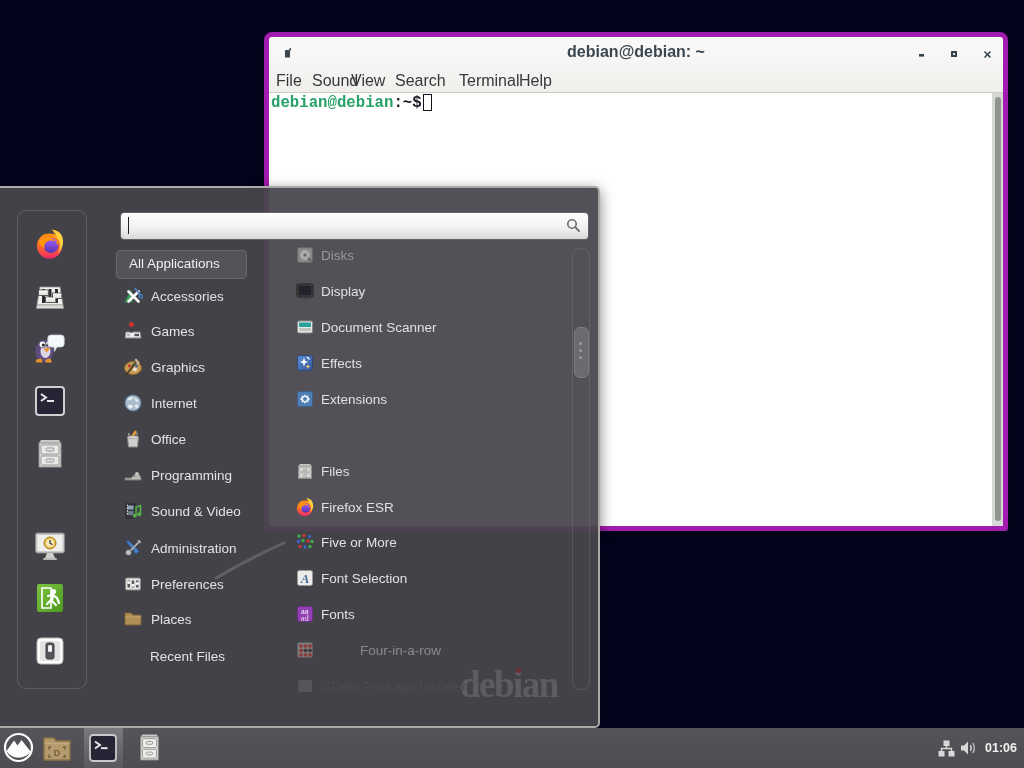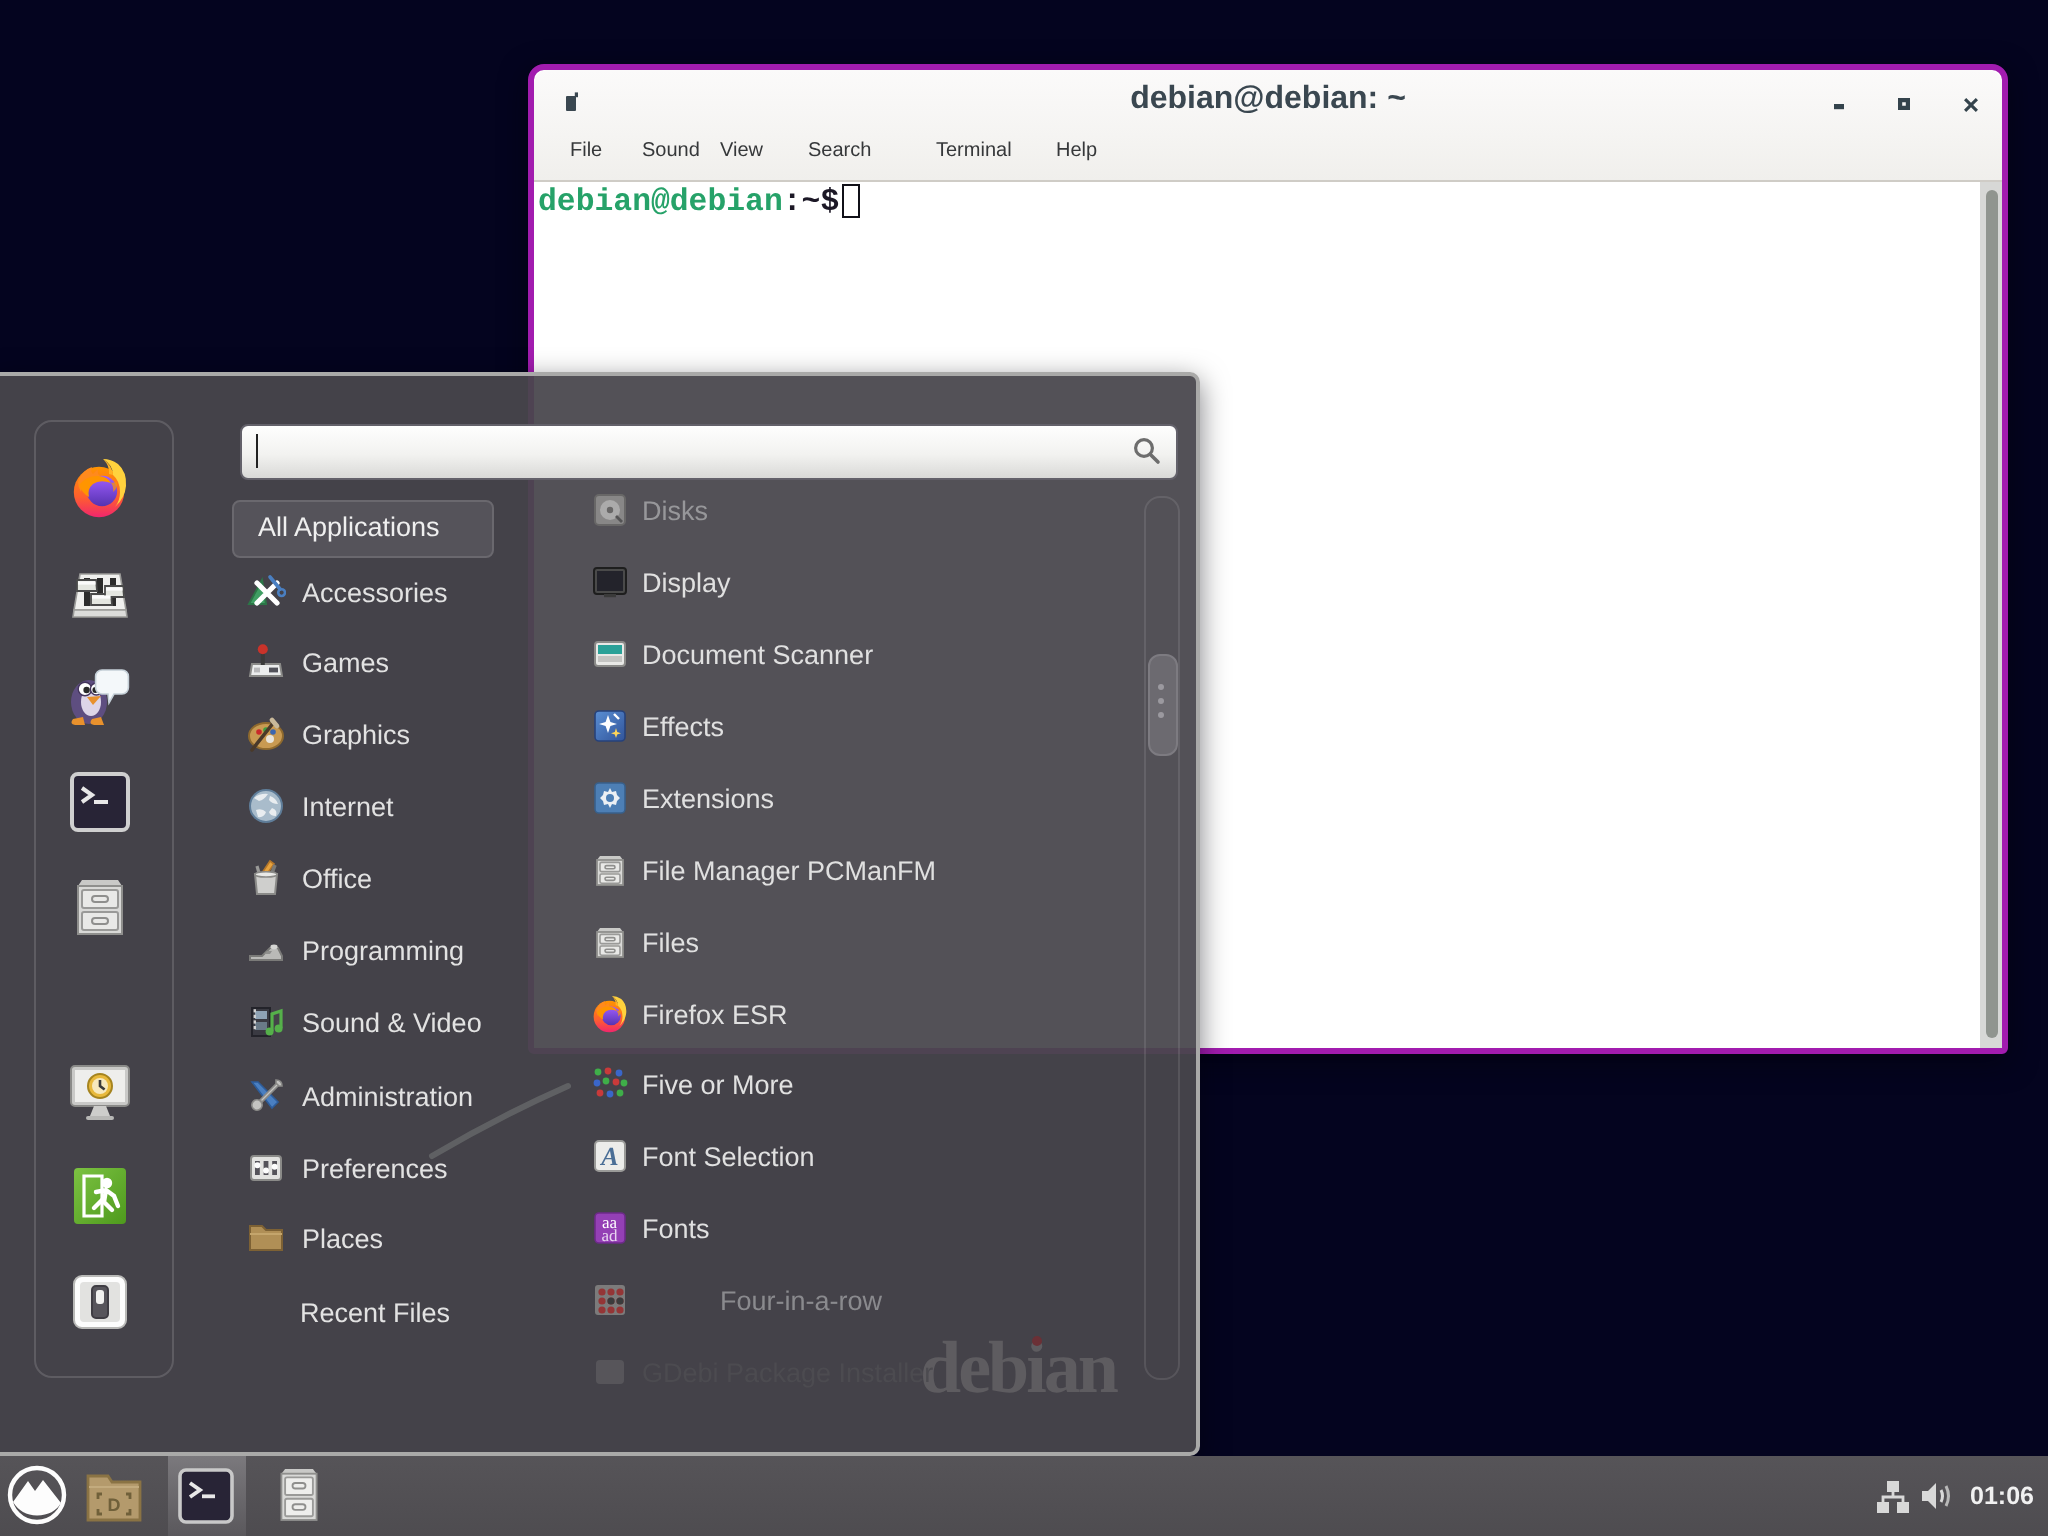--- a/index.html
+++ b/index.html
@@ -1,29 +1,29 @@
 <!DOCTYPE html>
 <html><head>
 <meta charset="utf-8">
 <style>
   html,body{margin:0;padding:0;width:1024px;height:768px;overflow:hidden;}
   body{background:#04041f;font-family:"Liberation Sans",sans-serif;position:relative;}
   #desktop{position:absolute;inset:0;}
   
   #term{position:absolute;left:264px;top:32px;width:734px;height:489px;
-    border:3px solid #a21caf;border-radius:8px 8px 3px 3px;
+    border:5px solid #a21caf;border-radius:8px 8px 3px 3px;
     background:#ffffff;box-shadow:0 4px 14px rgba(0,0,10,0.55);}
   #thead{position:absolute;left:0;top:0;right:0;height:55px;
     background:linear-gradient(#fbfafa 0%,#f5f4f2 60%,#f0efec 100%);
     border-radius:7px 7px 0 0;border-bottom:1px solid #cfccc6;}
   #ttitle{position:absolute;left:0;right:0;top:6px;text-align:center;
     font-size:16px;font-weight:bold;color:#3a4750;}
   #ticon{position:absolute;left:14px;top:11px;}
   .wbtn{position:absolute;top:12px;}
-  #tmenubar{position:absolute;left:0;right:0;top:28px;height:26px;font-size:10px;color:#36383a;margin-left:11px;}
+  #tmenubar{position:absolute;left:0;right:0;top:28px;height:26px;font-size:16px;color:#36383a;}
   #tmenubar span{position:absolute;top:7px;}
   #tbody{position:absolute;left:0;top:56px;right:0;bottom:0;background:#ffffff;}
   #prompt{position:absolute;left:2px;top:1px;font-family:"Liberation Mono",monospace;
     font-size:15.7px;line-height:19px;font-weight:bold;white-space:pre;}
   #prompt .g{color:#26a269;}
   #prompt .d{color:#1c1826;}
   #cursor{position:absolute;left:153.5px;top:0.5px;width:7.5px;height:15.5px;border:1.6px solid #101018;background:#fff;}
   #tscroll{position:absolute;right:0;top:0;bottom:0;width:11px;background:#d7d8d6;}
   #tthumb{position:absolute;right:2.5px;top:4px;bottom:5px;width:6px;border-radius:3px;background:#90958f;}
   
@@ -359,31 +359,20 @@
     <div class="app" style="top:198px">
       <svg width="20" height="20" viewBox="0 0 20 20">
         <rect x="2.5" y="2.5" width="15" height="15" rx="2" fill="#4d7fb5" stroke="#38608c" stroke-width="0.8"></rect>
         <g fill="#ecf0f4">
           <path d="M10 5 L11 7 L13 6.5 L13.5 8.5 L15 10 L13.5 11.5 L13 13.5 L11 13 L10 15 L9 13 L7 13.5 L6.5 11.5 L5 10 L6.5 8.5 L7 6.5 L9 7 Z"></path>
         </g>
         <circle cx="10" cy="10" r="2" fill="#4d7fb5"></circle>
       </svg>
         <span class="lbl">Extensions</span>
     </div>
-    <div class="app" style="top:234px">
-      <svg width="20" height="20" viewBox="0 0 20 20">
-        <path d="M5 3 L15 3 L16.5 5 L3.5 5 Z" fill="#c9c9c7"></path>
-        <rect x="3.5" y="5" width="13" height="12.5" fill="#d9d9d7" stroke="#8f8f8d" stroke-width="0.9"></rect>
-        <rect x="5" y="6.2" width="10" height="4.6" rx="0.8" fill="#e9e9e7" stroke="#9a9a98" stroke-width="0.8"></rect>
-        <rect x="7.5" y="7.8" width="5" height="1.6" rx="0.8" fill="none" stroke="#8f8f8d" stroke-width="0.8"></rect>
-        <rect x="5" y="12" width="10" height="4.6" rx="0.8" fill="#e9e9e7" stroke="#9a9a98" stroke-width="0.8"></rect>
-        <rect x="7.5" y="13.6" width="5" height="1.6" rx="0.8" fill="none" stroke="#8f8f8d" stroke-width="0.8"></rect>
-      </svg>
-        <span class="lbl">File Manager PCManFM</span>
-    </div>
     <div class="app" style="top:270px">
       <svg width="20" height="20" viewBox="0 0 20 20">
         <path d="M5 3 L15 3 L16.5 5 L3.5 5 Z" fill="#c9c9c7"></path>
         <rect x="3.5" y="5" width="13" height="12.5" fill="#d9d9d7" stroke="#8f8f8d" stroke-width="0.9"></rect>
         <rect x="5" y="6.2" width="10" height="4.6" rx="0.8" fill="#e9e9e7" stroke="#9a9a98" stroke-width="0.8"></rect>
         <rect x="7.5" y="7.8" width="5" height="1.6" rx="0.8" fill="none" stroke="#8f8f8d" stroke-width="0.8"></rect>
         <rect x="5" y="12" width="10" height="4.6" rx="0.8" fill="#e9e9e7" stroke="#9a9a98" stroke-width="0.8"></rect>
         <rect x="7.5" y="13.6" width="5" height="1.6" rx="0.8" fill="none" stroke="#8f8f8d" stroke-width="0.8"></rect>
       </svg>
         <span class="lbl">Files</span>

